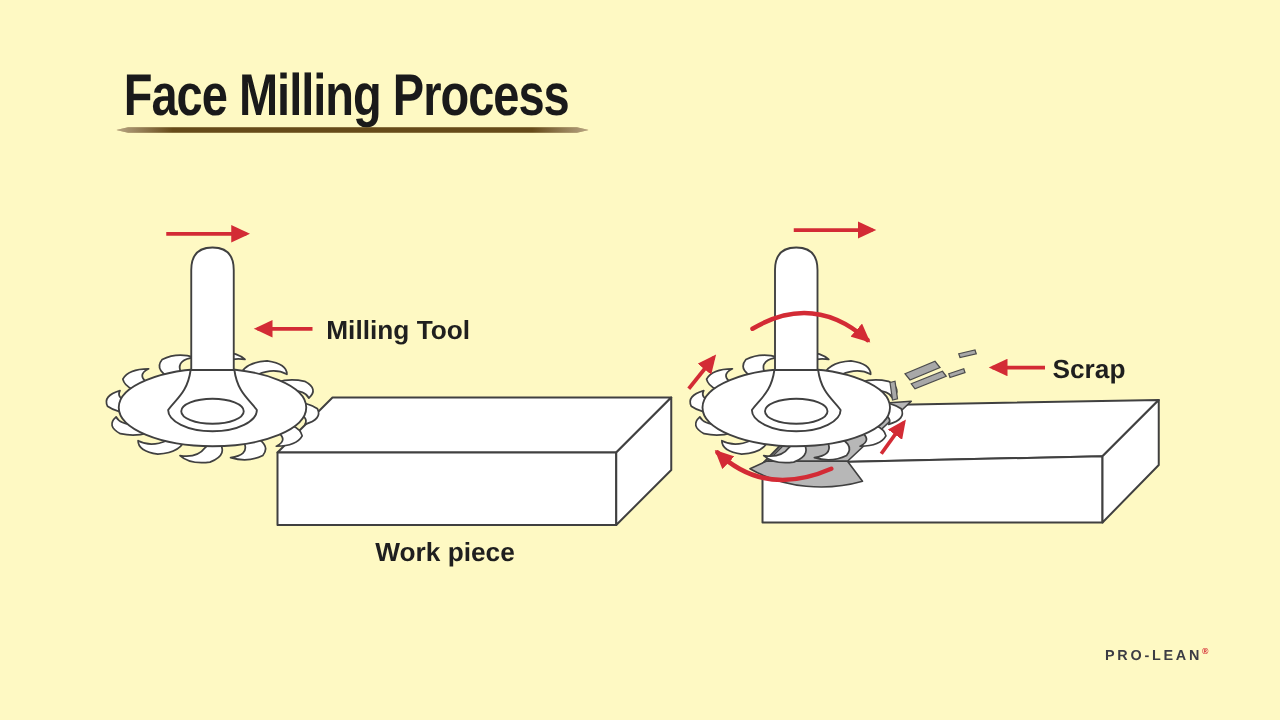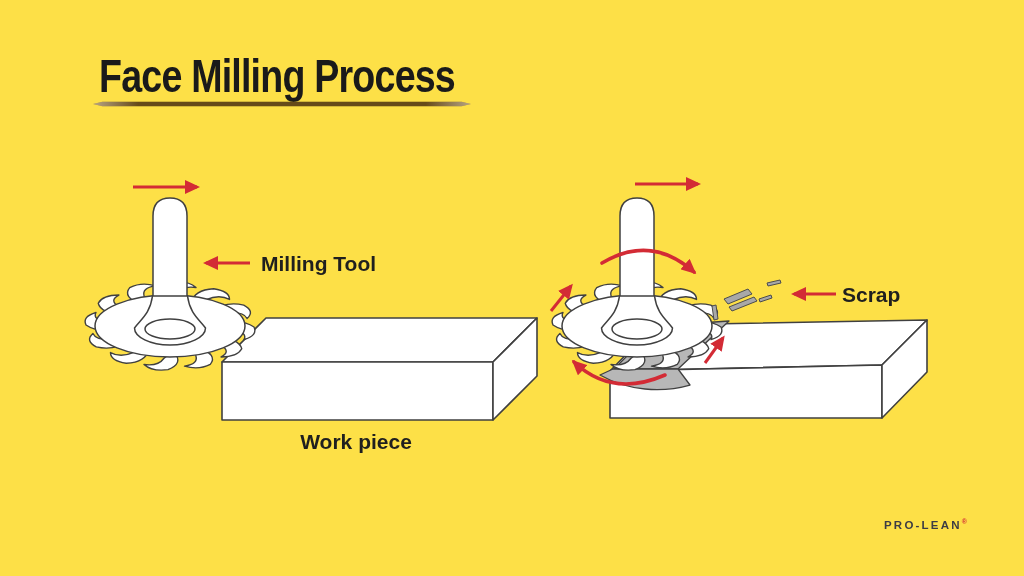--- a/index.html
+++ b/index.html
@@ -1,19 +1,19 @@
 <!DOCTYPE html>
 <html style="--ink: #1a1a1a; --arrow-red: #d32b35; --underline-brown: #7d5b1e; --line-dark: #404040; --machined-gray: #b7b7b7;"><head>
 <meta charset="utf-8">
 <style>
   html,body{margin:0;padding:0;background:#e8e8e8;}
   .slide{
     position:relative;
     width:1024px;height:576px;
-    background:#fde047;
+    background:#fef9c3;
     overflow:hidden;
     font-family:"Liberation Sans", sans-serif;
   }
   .title{
     position:absolute;
     left:99px;top:52px;
     margin:0;
     font-size:47px;
     font-weight:bold;
     letter-spacing:-1px;

